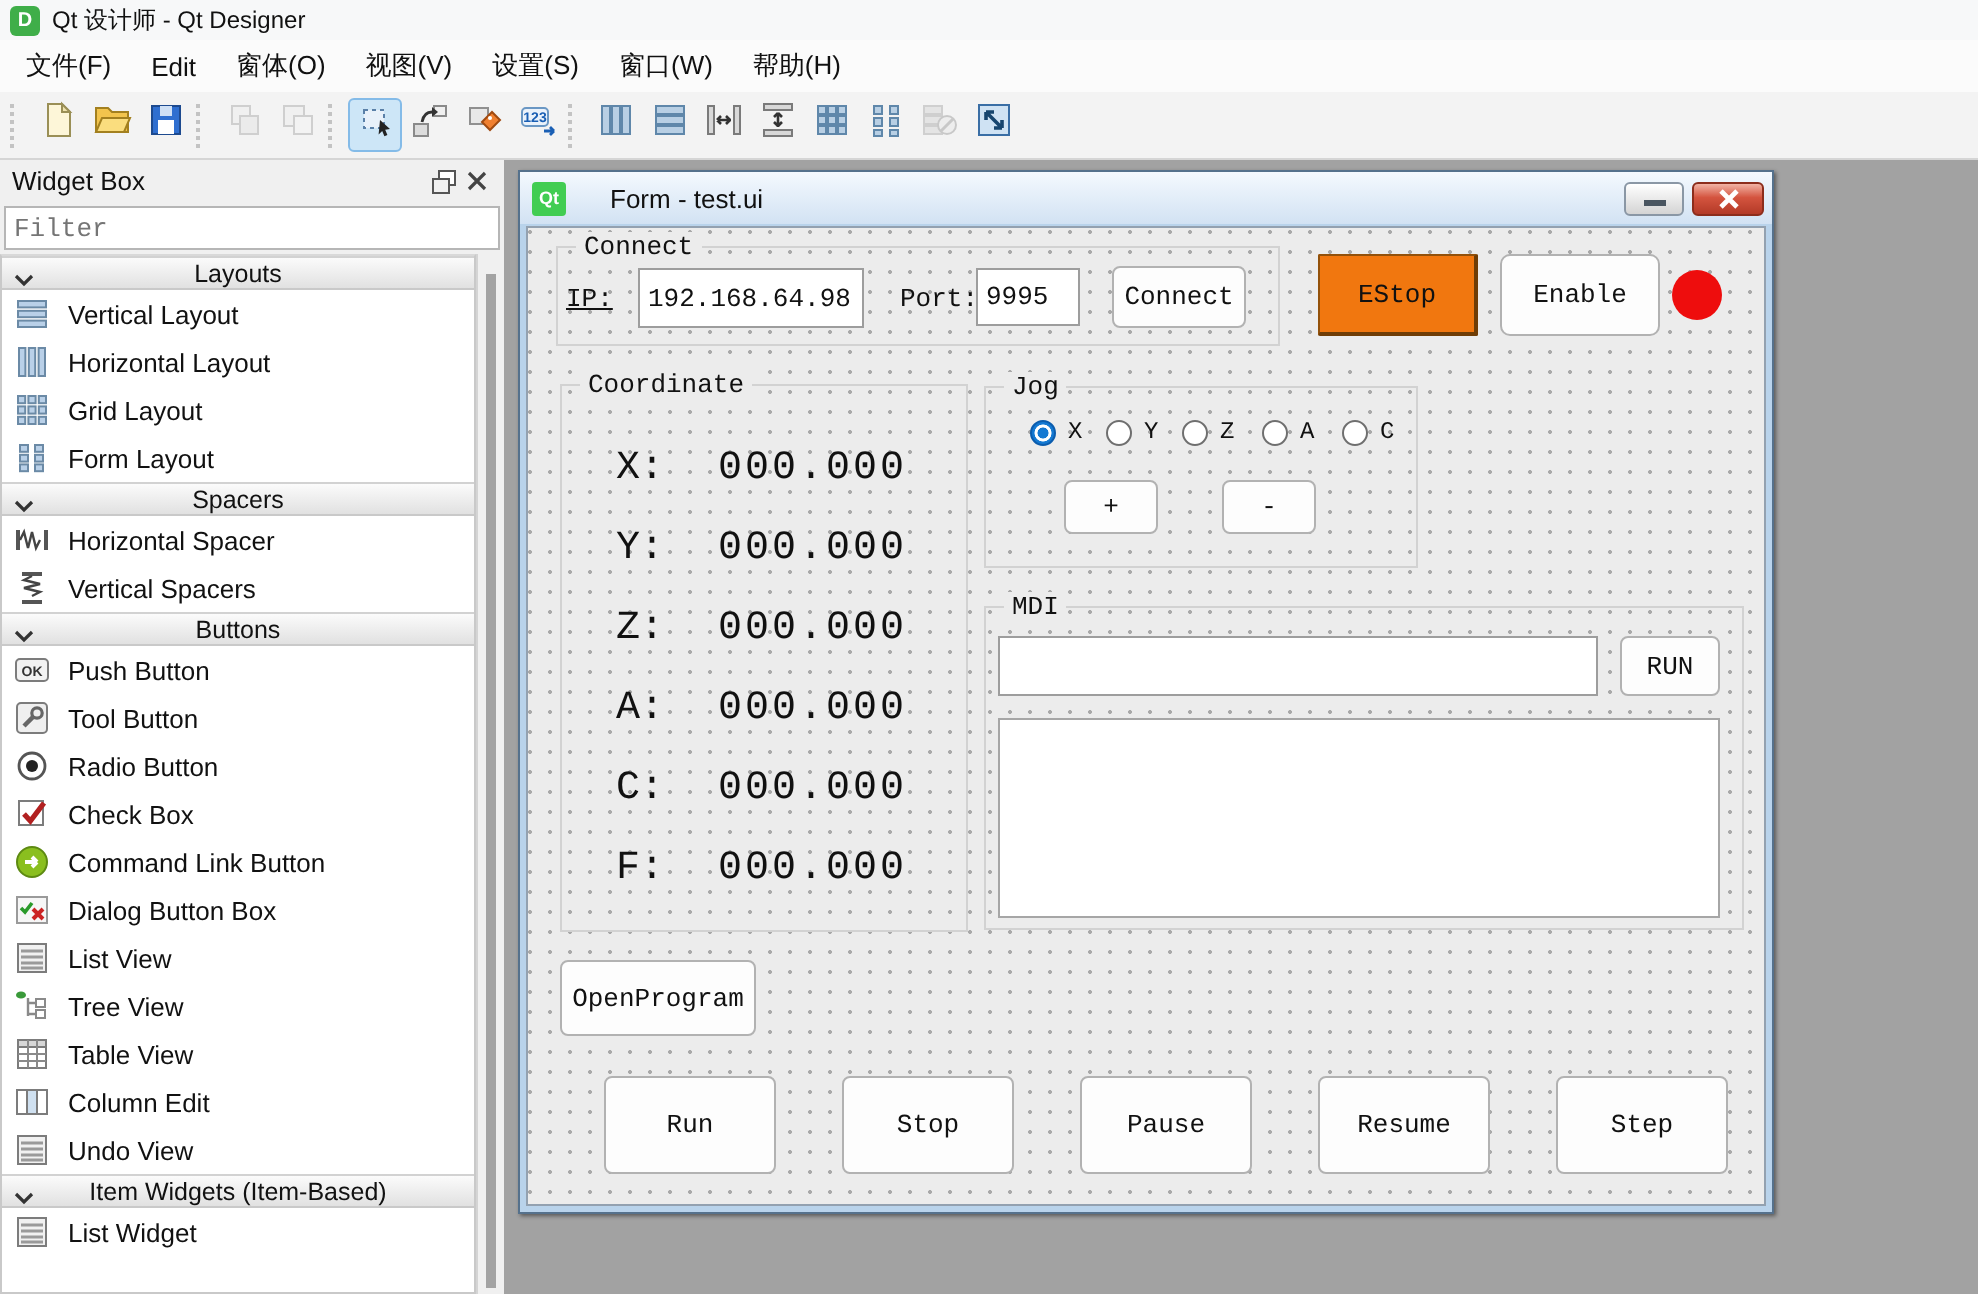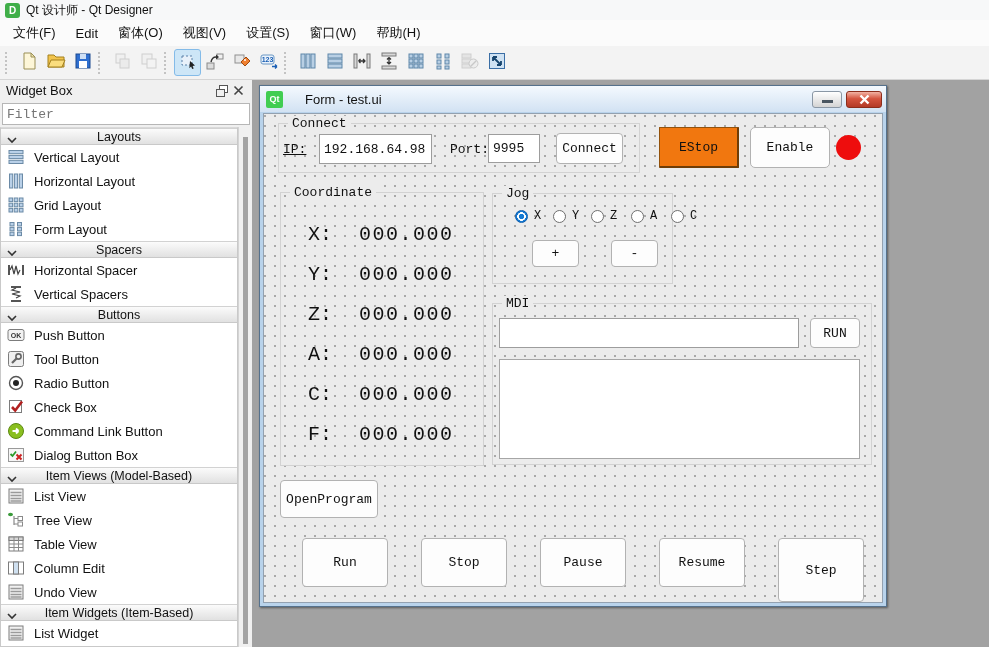--- a/index.html
+++ b/index.html
@@ -379,26 +379,20 @@
         </div>
         <div class="wb-item">
           <span class="wb-icon"><svg width="18" height="18" viewBox="0 0 18 18">
                 <rect x="1.5" y="2.5" width="15" height="13" fill="#f6f6f6" stroke="#9a9a9a"></rect>
                 <path d="M3.5 8l2 2 3.5-4.5" fill="none" stroke="#2a9a2a" stroke-width="1.8"></path>
                 <path d="M9.5 8.5l5 5m0-5l-5 5" stroke="#cc2222" stroke-width="2"></path>
               </svg></span>
           <span>Dialog Button Box</span>
         </div>
 
-        <div class="wb-cat">
-          <span class="chev"><svg width="10" height="8" viewBox="0 0 10 8">
-                <path d="M1 2l4 4 4-4" fill="none" stroke="#333" stroke-width="1.6"></path>
-              </svg></span>
-          <span>Item Views (Model-Based)</span>
-        </div>
         <div class="wb-item">
           <span class="wb-icon"><svg width="18" height="18" viewBox="0 0 18 18">
                 <rect x="2" y="2" width="14" height="14" fill="#f1f1f1" stroke="#7c7c7c"></rect>
                 <path d="M3.5 5.5h11M3.5 8.5h11M3.5 11.5h11M3.5 14h11" stroke="#9a9a9a" stroke-width="1.4"></path>
               </svg></span>
           <span>List View</span>
         </div>
         <div class="wb-item">
           <span class="wb-icon"><svg width="18" height="18" viewBox="0 0 18 18">
                 <ellipse cx="3.5" cy="3.5" rx="2.5" ry="1.8" fill="#3a9a3a"></ellipse>
@@ -503,21 +497,21 @@
         <div class="coord-row" style="top:181px;">
           <span class="coord-axis">C:</span>
           <span class="coord-val">000.000</span>
         </div>
         <div class="coord-row" style="top:221px;">
           <span class="coord-axis">F:</span>
           <span class="coord-val">000.000</span>
         </div>
       </div>
 
-      <div class="gbox" style="left:228px; top:79px; width:181px; height:91px;">
+      <div class="gbox" style="left:228px; top:79px; width:217px; height:91px;">
         <span class="gbox-label">Jog</span>
         <span class="jog-axis" style="left:22px;">
           <span class="radio checked"></span>
           <span>X</span>
         </span>
         <span class="jog-axis" style="left:60px;">
           <span class="radio"></span>
           <span>Y</span>
         </span>
         <span class="jog-axis" style="left:98px;">
@@ -542,18 +536,18 @@
         <div class="fbtn" style="left:317px; top:14px; width:50px; height:30px;">RUN</div>
         <div class="mdi-textarea" style="left:6px; top:55px; width:361px; height:100px;"></div>
       </div>
 
       <div class="fbtn" style="left:16px; top:366px; width:98px; height:38px;">OpenProgram</div>
 
       <div class="fbtn" style="left:38px; top:424px; width:86px; height:49px;">Run</div>
       <div class="fbtn" style="left:157px; top:424px; width:86px; height:49px;">Stop</div>
       <div class="fbtn" style="left:276px; top:424px; width:86px; height:49px;">Pause</div>
       <div class="fbtn" style="left:395px; top:424px; width:86px; height:49px;">Resume</div>
-      <div class="fbtn" style="left:514px; top:424px; width:86px; height:64px;">Step</div>
+      <div class="fbtn" style="left:514px; top:424px; width:86px; height:49px;">Step</div>
 
     </div>
   </div>
 
 </div>
 
 </body></html>

